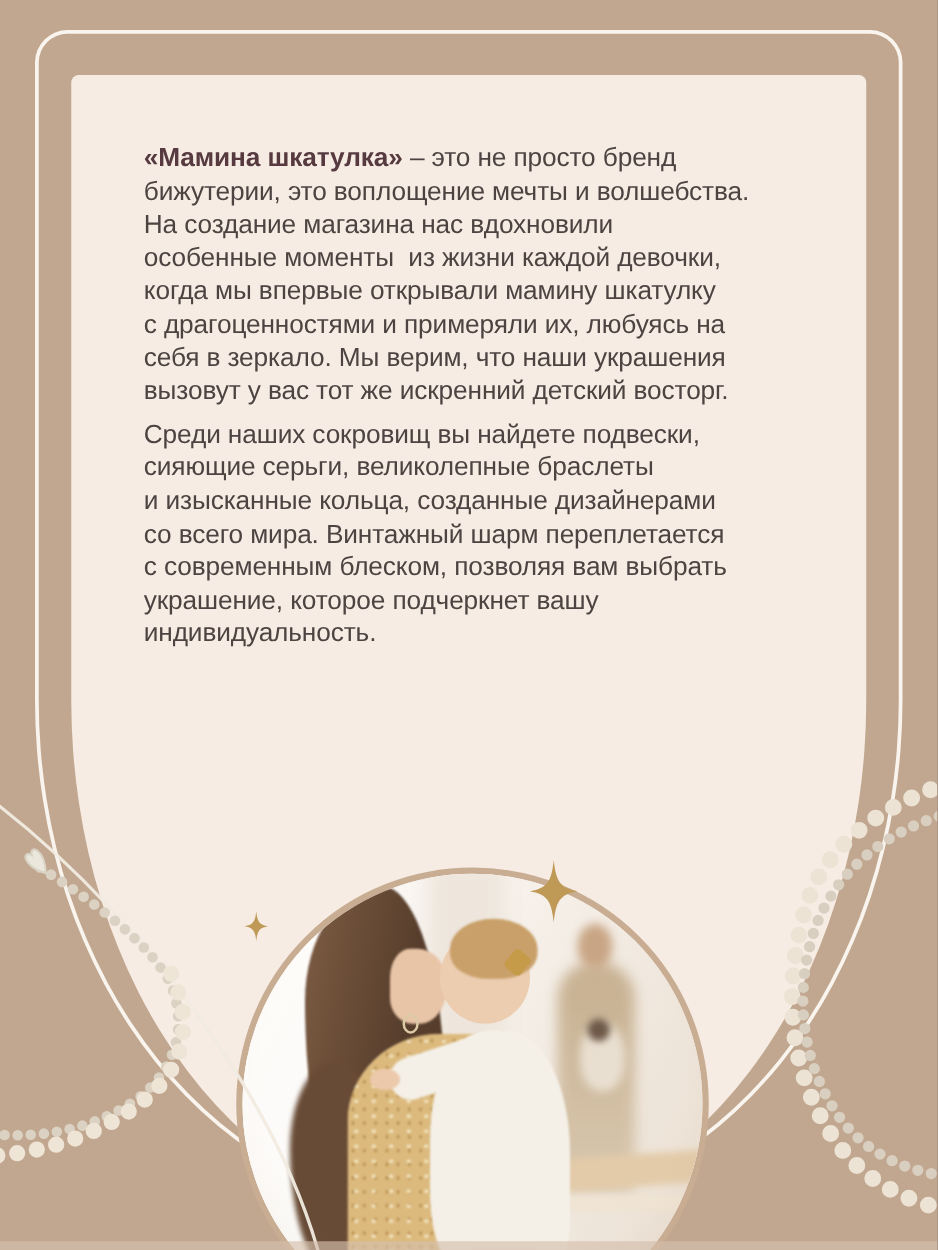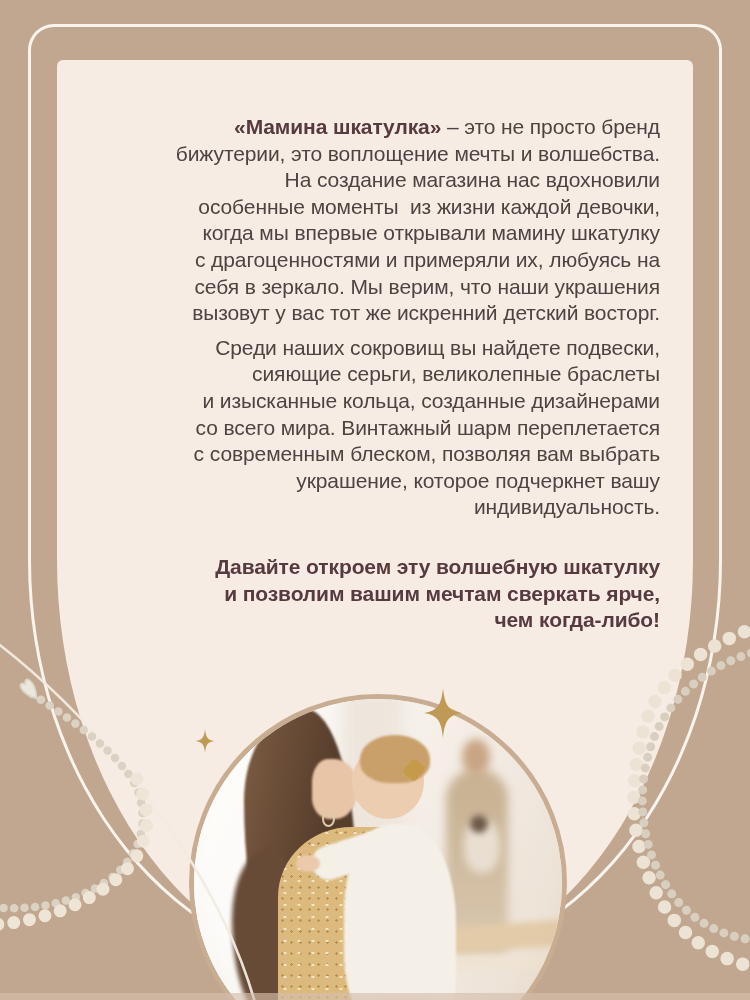--- a/index.html
+++ b/index.html
@@ -17,21 +17,21 @@
   
   .panel{
     position:absolute;left:57px;top:60px;width:636px;height:920px;
     background:#f6ece4;
     border-radius:6px 6px 318px 318px / 6px 6px 420px 420px;
   }
   .copy{
     position:absolute;left:115px;top:114px;width:545px;
     color:#4d4442;font-size:21px;line-height:26.6px;letter-spacing:-0.1px;
   }
-  .para{white-space:pre-line;margin:0;text-align:right;}
+  .para{white-space:pre-line;margin:0;}
   .para + .para{margin-top:8px;}
   .para.closing{margin-top:33px;font-weight:bold;color:#563a3f;}
   .brand{font-weight:bold;color:#563a3f;}
   
   .photo-ring{
     position:absolute;left:189px;top:694px;width:378px;height:378px;
     box-sizing:border-box;border:5px solid #c8ad93;border-radius:50%;
     overflow:hidden;background:#f3ede5;
   }
   .photo-inner{position:absolute;inset:0;}
@@ -84,23 +84,20 @@
 с драгоценностями и примеряли их, любуясь на
 себя в зеркало. Мы верим, что наши украшения
 вызовут у вас тот же искренний детский восторг.</span></p>
     <p class="para">Среди наших сокровищ вы найдете подвески,
 сияющие серьги, великолепные браслеты
 и изысканные кольца, созданные дизайнерами
 со всего мира. Винтажный шарм переплетается
 с современным блеском, позволяя вам выбрать
 украшение, которое подчеркнет вашу
 индивидуальность.</p>
-    <p class="para closing">Давайте откроем эту волшебную шкатулку
-и позволим вашим мечтам сверкать ярче,
-чем когда-либо!</p>
   </div>
 
   <div class="photo-ring">
     <div class="photo-inner">
       <div class="ph ph-bg"></div>
       <div class="ph ph-light"></div>
       <div class="ph ph-col"></div>
       <div class="ph ph-father-body"></div>
       <div class="ph ph-father-head"></div>
       <div class="ph ph-baby-body"></div>

